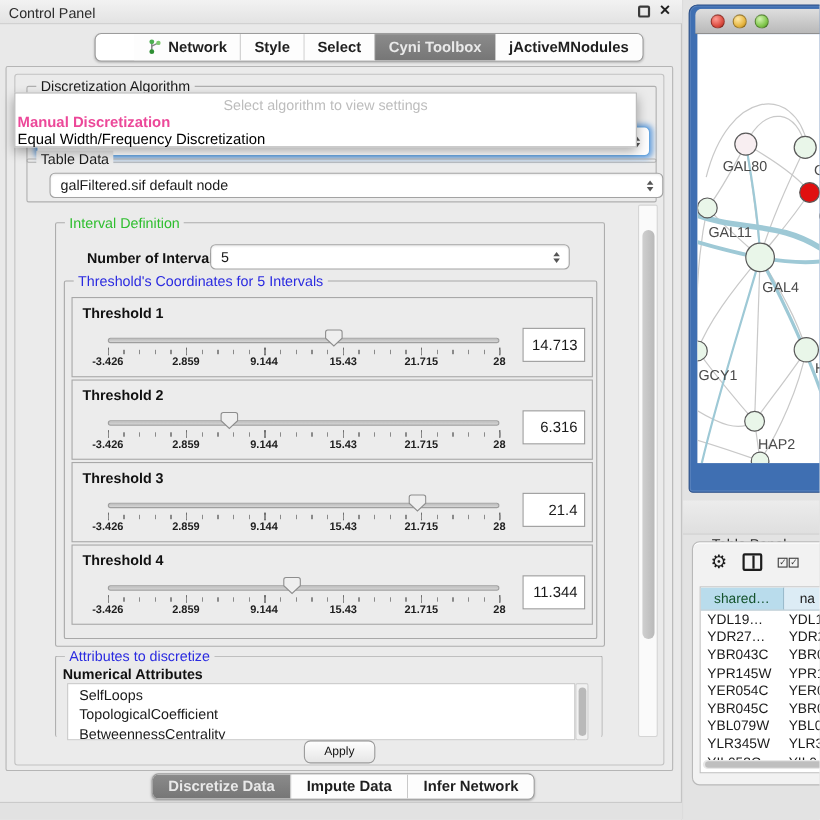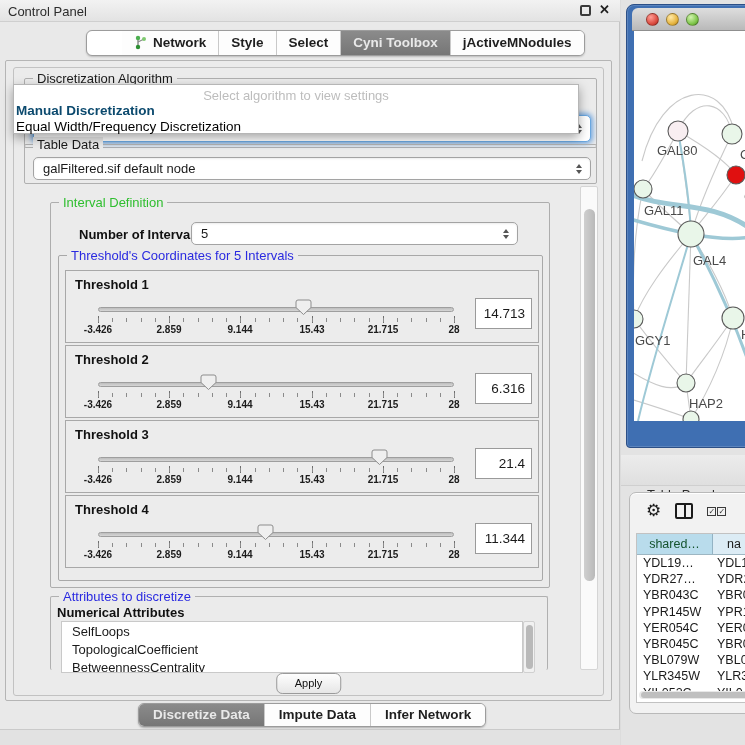--- a/index.html
+++ b/index.html
@@ -34,21 +34,21 @@
   .combo { position:absolute; background:#fff; border:1px solid #a3a3a3; border-radius:5px; font-size:13px; display:flex; align-items:center; padding-left:9px; box-shadow:inset 0 1px 2px rgba(0,0,0,.08); }
   .combo .stepper { position:absolute; right:8px; top:50%; transform:translateY(-50%); display:flex; flex-direction:column; gap:2px; }
   .combo .stepper i { width:0; height:0; border-left:3.5px solid transparent; border-right:3.5px solid transparent; display:block; }
   .combo .stepper i.up { border-bottom:4px solid #555; }
   .combo .stepper i.dn { border-top:4px solid #555; }
   .combo.focused { box-shadow:0 0 5px 2px rgba(96,156,221,.85); border-color:#6aa7e0; }
 
   
   .popup { position:absolute; left:13px; top:84px; width:566px; height:50px; background:#fff; border:1px solid #b6b6b6; box-shadow:0 4px 10px rgba(0,0,0,.35); z-index:30; }
   .popup .prompt { position:absolute; left:0; right:0; top:3px; text-align:center; font-size:13px; color:#bdbdbd; }
-  .popup .opt1 { position:absolute; left:2px; top:18px; font-size:13.5px; font-weight:bold; color:#0c4a6e; }
+  .popup .opt1 { position:absolute; left:2px; top:18px; font-size:13.5px; font-weight:bold; color:#ec4899; }
   .popup .opt2 { position:absolute; left:2px; top:34px; font-size:13.5px; color:#000; }
 
   
   .viewport { position:absolute; left:8px; top:118px; width:575px; height:484px; }
   .vscroll { position:absolute; right:-1px; top:0; width:18px; height:484px; background:#fafafa; border:1px solid #d5d5d5; border-radius:2px; }
   .vscroll .thumb { position:absolute; left:3px; width:11px; border-radius:6px; background:linear-gradient(90deg,#cfcfcf,#b9b9b9); }
 
   .bold-label { font-weight:bold; font-size:13px; color:#111; }
 
   
@@ -159,21 +159,21 @@
           <div class="combo focused" style="left:8px; top:36px; width:558px; height:27px;">
             <span class="stepper">
                 <i class="up"></i>
                 <i class="dn"></i>
               </span>
           </div>
         </div>
 
         <div class="groupbox" style="left:10px; top:76px; width:573px; height:40px;">
           <span class="gb-label">Table Data</span>
-          <div class="combo" style="left:8px; top:12px; width:558px; height:23px;align-items:center;">
+          <div class="combo" style="left:20px; top:12px; width:558px; height:23px;align-items:center;">
             <span>galFiltered.sif default node</span>
             <span class="stepper">
                 <i class="up"></i>
                 <i class="dn"></i>
               </span>
           </div>
         </div>
 
         <div class="viewport">
 

